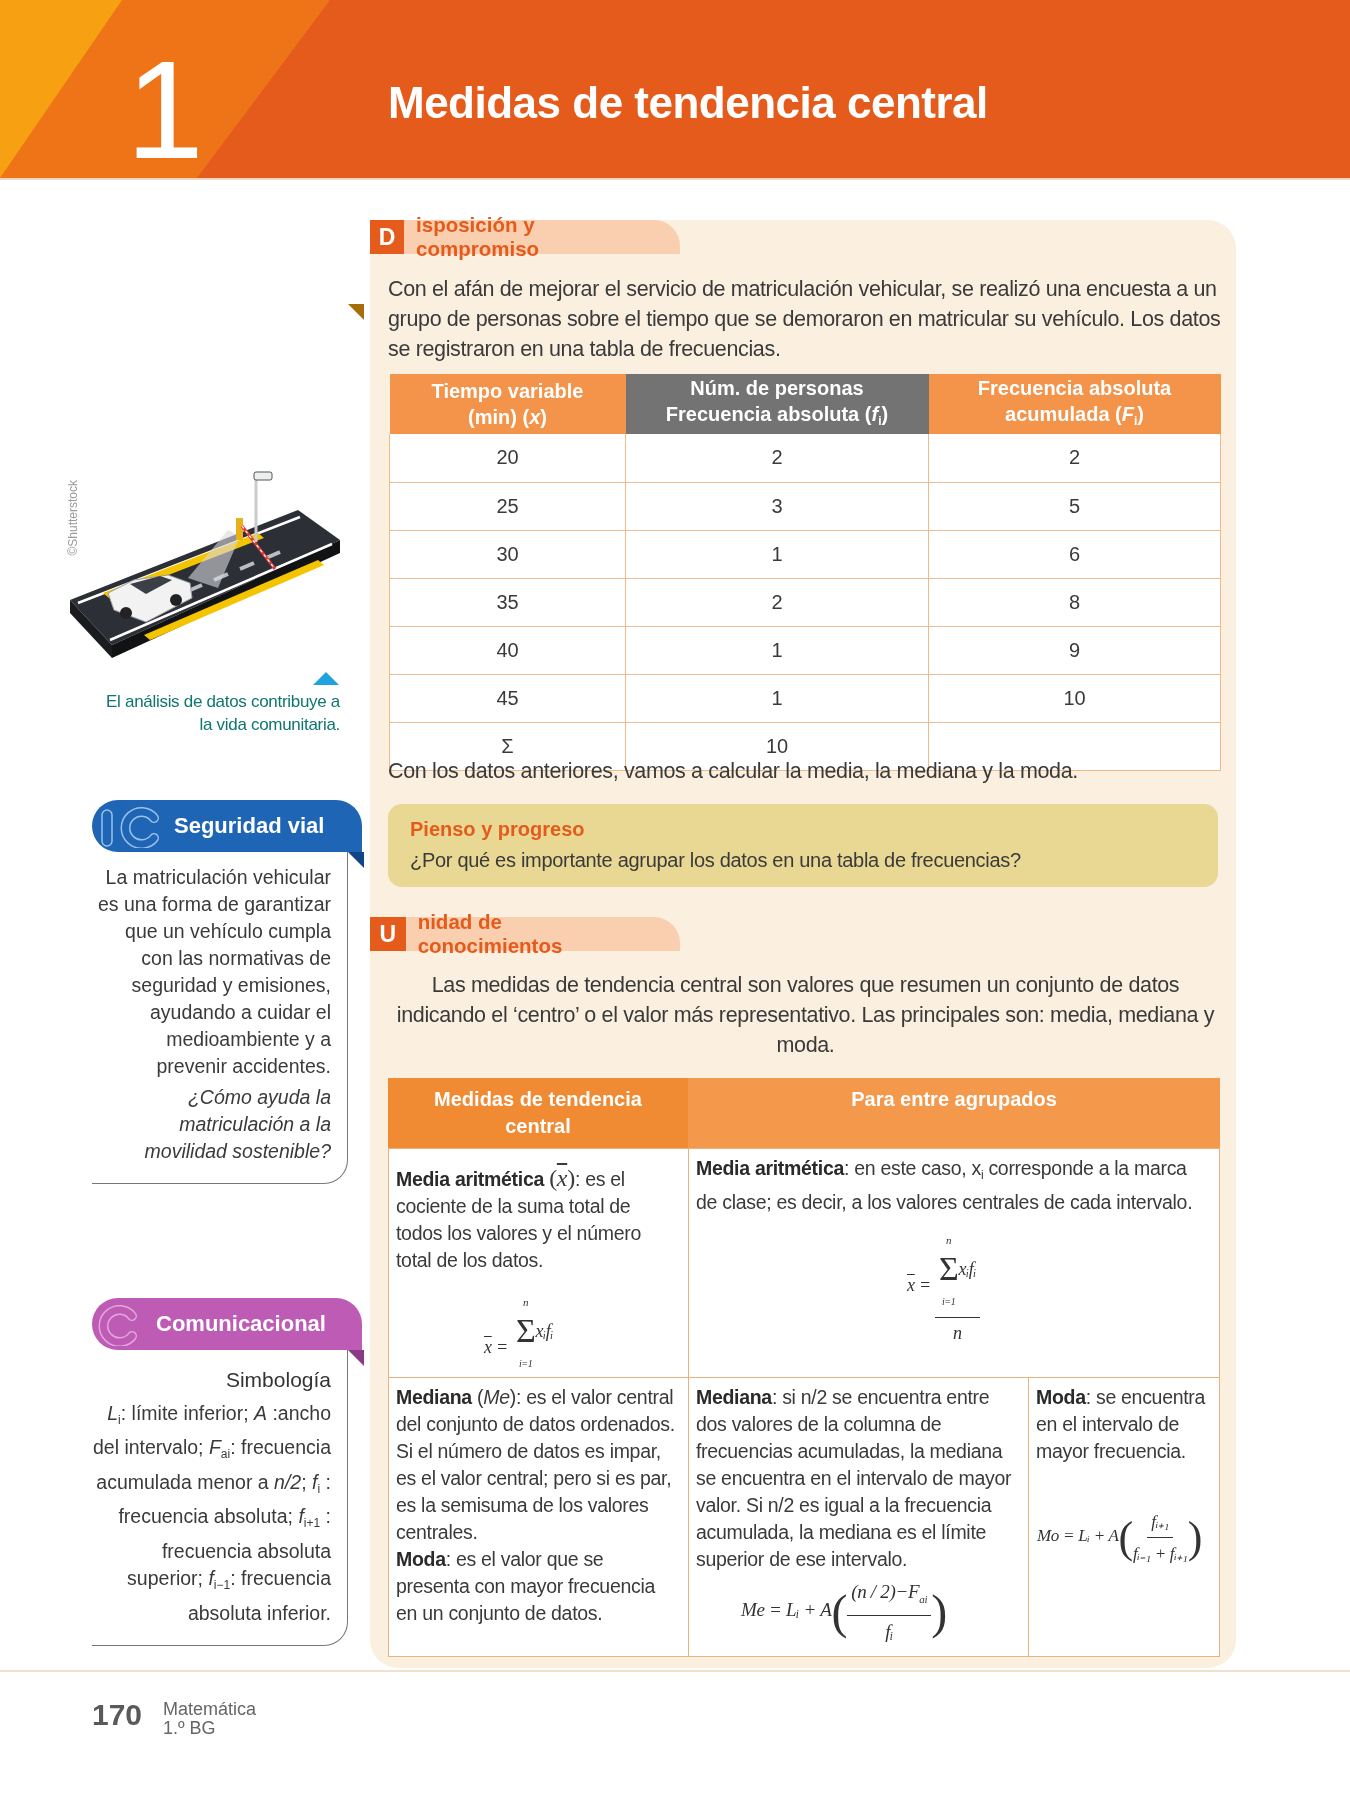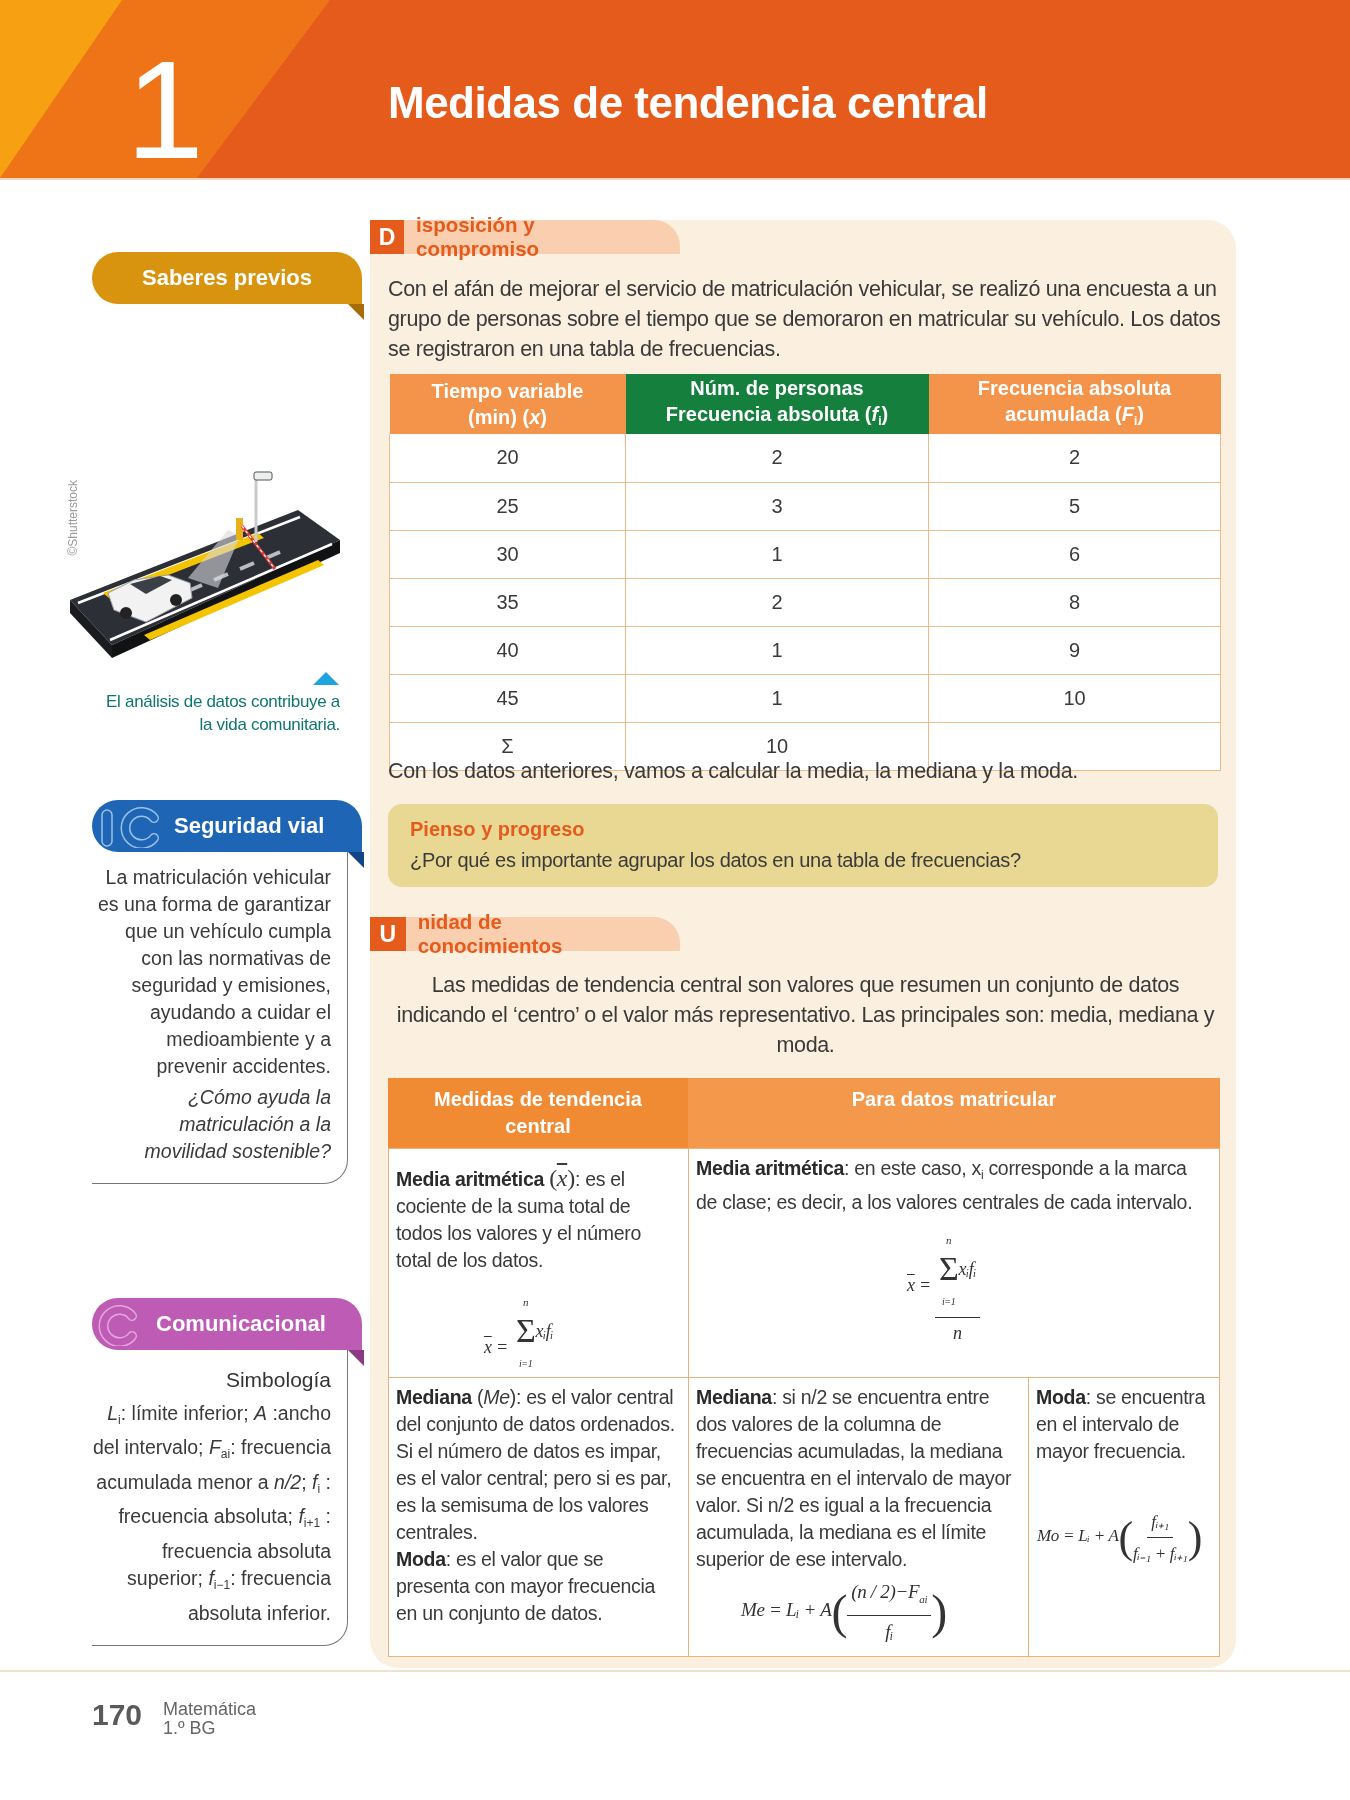--- a/index.html
+++ b/index.html
@@ -56,21 +56,21 @@
 
   .para { position: absolute; left: 388px; width: 835px; font-size: 21.5px; line-height: 30px; color: #3a3a3a; letter-spacing: -0.35px; }
   .p-intro { top: 274px; }
   .p-calc { top: 756px; }
   .p-units { top: 970px; text-align: center; }
 
   
   .t1 { position: absolute; left: 389px; top: 374px; width: 831px; border-collapse: collapse; table-layout: fixed; }
   .t1 th { height: 60px; color: #fff; font-weight: bold; font-size: 20px; line-height: 26px; text-align: center; vertical-align: middle; }
   .t1 th.c1 { background: #F4934A; width: 236px; }
-  .t1 th.c2 { background: #15803d; width: 303px; }
+  .t1 th.c2 { background: #737373; width: 303px; }
   .t1 th.c3 { background: #F4934A; width: 292px; }
   .t1 td { height: 48px; background: #fff; border: 1.5px solid #F2B98A; text-align: center; font-size: 20px; color: #3a3a3a; }
   .t1 tr:first-child td { border-top: none; }
   sub.s { font-size: 12px; vertical-align: -4px; font-style: normal; }
 
   
   .pienso { position: absolute; left: 388px; top: 804px; width: 830px; height: 83px; background: #E8D894; border-radius: 14px; padding: 14px 22px; }
   .pienso .ph { color: #E45B1C; font-weight: bold; font-size: 20px; }
   .pienso .pq { font-size: 20px; margin-top: 8px; color: #3a3a3a; letter-spacing: -0.3px; }
 
@@ -106,21 +106,20 @@
 
 <div class="header">
   <div class="band band-mid"></div>
   <div class="band band-left"></div>
   <div class="chapter-num">1</div>
   <div class="chapter-title">Medidas de tendencia central</div>
 </div>
 <div class="header-bottom"></div>
 
 <div class="side-box sb-saberes">
-  <div class="side-head">Saberes previos</div>
   <div class="side-fold"></div>
 </div>
 
 <div class="credit">
     <span>©Shutterstock</span>
   </div>
 <svg class="figure" viewBox="0 0 300 210">
 
   <polygon points="2,130 230,40 272,70 44,175" fill="#2c2f35"></polygon>
   <polygon points="2,130 44,175 44,188 2,143" fill="#1a1c20"></polygon>
@@ -257,21 +256,21 @@
   <span class="rest">nidad de conocimientos</span>
 </div>
 
 <div class="para p-units">Las medidas de tendencia central son valores que resumen un conjunto de datos indicando el ‘centro’ o el valor más representativo. Las principales son: media, mediana y moda.</div>
 
 <div class="t2">
   <div class="hrow">
     <div class="h1">
         <span style="display:block;width:230px;">Medidas de tendencia central</span>
       </div>
-    <div class="h2">Para datos matricular</div>
+    <div class="h2">Para entre agrupados</div>
   </div>
 
   <div class="cell c-media-l">
     <b>Media aritmética</b> <span style="font-family:'Liberation Serif',serif;font-size:24px;">(<i class="xbar">x</i>)</span><span>: es el cociente de la suma total de todos los valores y el número total de los datos.</span>
     <div class="f" style="left:95px;top:140px;font-size:18px;">
       <span class="xbar">x</span> =
       <span class="frac">
           <span class="num"><span style="display:inline-block;text-align:center;vertical-align:middle;"><span style="font-size:11px;display:block;">n</span><span class="sigma">Σ</span><span style="font-size:10px;display:block;">i=1</span></span><span>xᵢfᵢ</span></span>
           <span class="den">n</span>
         </span>

